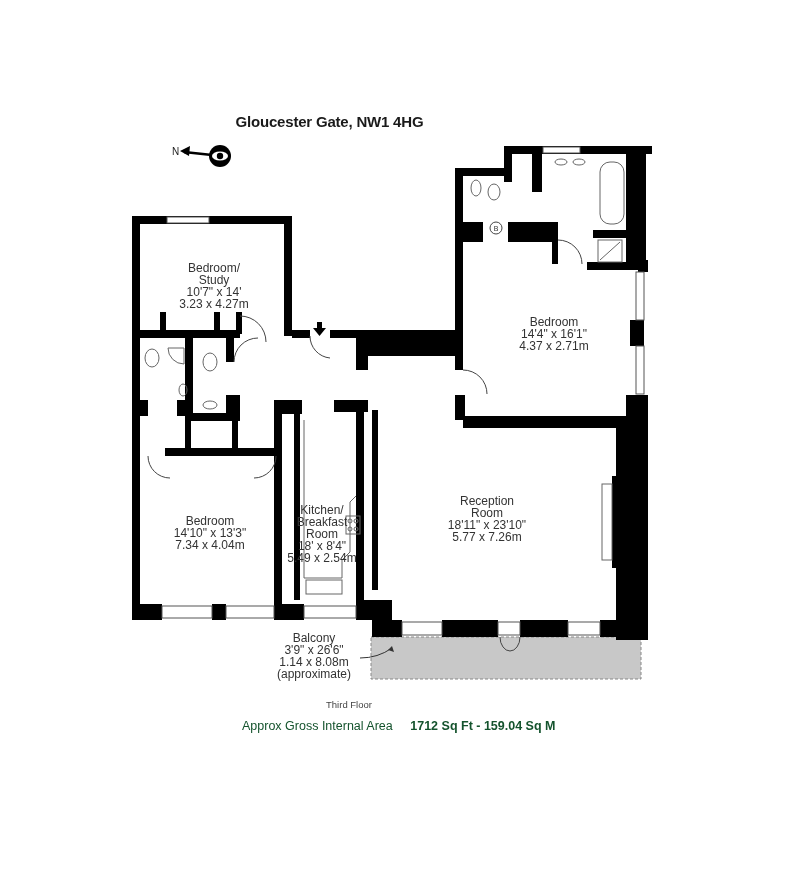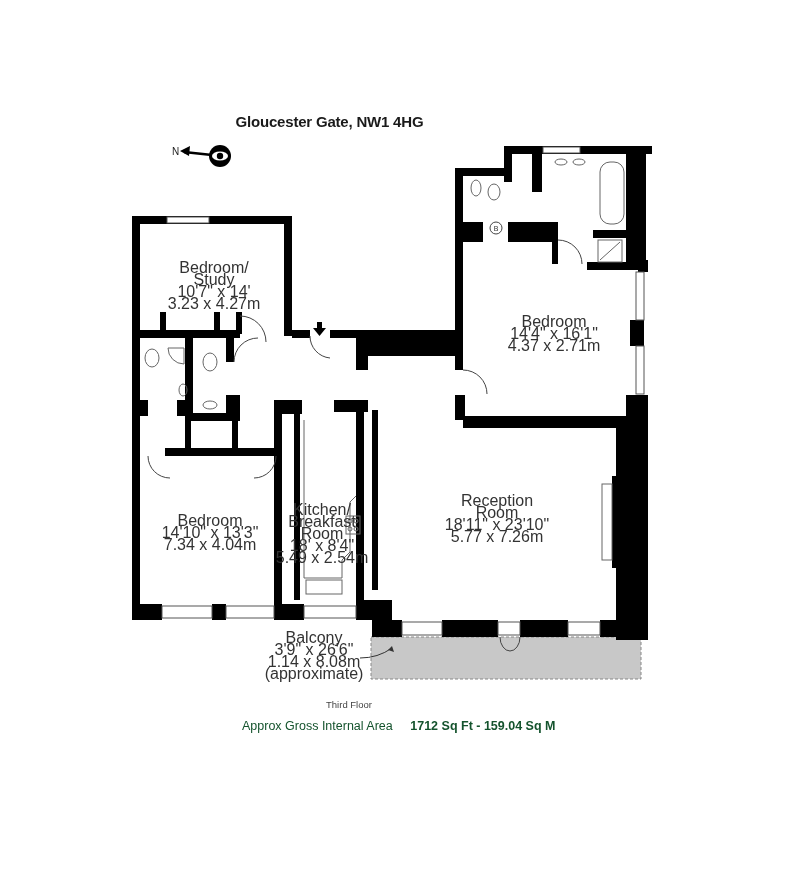--- a/index.html
+++ b/index.html
@@ -3,21 +3,21 @@
   <meta charset="utf-8">
   <style>
     html, body { margin: 0; padding: 0; background: #ffffff; }
     body { width: 795px; height: 885px; position: relative; overflow: hidden;
            font-family: "Liberation Sans", sans-serif; color: #222; }
     .title { position: absolute; left: 0; width: 659px; top: 113px; text-align: center;
              font-size: 15px; font-weight: bold; color: #1a1a1a; letter-spacing: -0.2px; box-sizing: border-box; }
     .compass { position: absolute; left: 172px; top: 140px; width: 70px; height: 30px; }
     .compass-n { position: absolute; left: 0; top: 6px; font-size: 10px; color: #222; }
     svg.plan { position: absolute; left: 0; top: 0; }
-    .room-label { position: absolute; text-align: center; font-size: 16px; line-height: 12px; color: #333; transform: translateX(-50%); white-space: nowrap; }
+    .room-label { position: absolute; text-align: center; font-size: 12px; line-height: 12px; color: #333; transform: translateX(-50%); white-space: nowrap; }
     .floor-label { position: absolute; left: 0; width: 698px; top: 699px; text-align: center; font-size: 9.5px; color: #444; }
     .area { position: absolute; left: 242px; top: 719px; font-size: 12.5px; color: #14532d; white-space: nowrap; }
     .area .k { margin-right: 14px; }
     .area .v { font-weight: bold; }
   </style>
 </head>
 <body>
 
 <div class="title">Gloucester Gate, NW1 4HG</div>
 
@@ -207,21 +207,21 @@
 </div>
 
 <div class="room-label" style="left:322px;top:504px;">
   <div>Kitchen/</div>
   <div>Breakfast</div>
   <div>Room</div>
   <div>18' x 8'4"</div>
   <div>5.49 x 2.54m</div>
 </div>
 
-<div class="room-label" style="left:497px;top:495px;">
+<div class="room-label" style="left:487px;top:495px;">
   <div>Reception</div>
   <div>Room</div>
   <div>18'11" x 23'10"</div>
   <div>5.77 x 7.26m</div>
 </div>
 
 <div class="room-label" style="left:314px;top:632px;">
   <div>Balcony</div>
   <div>3'9" x 26'6"</div>
   <div>1.14 x 8.08m</div>

